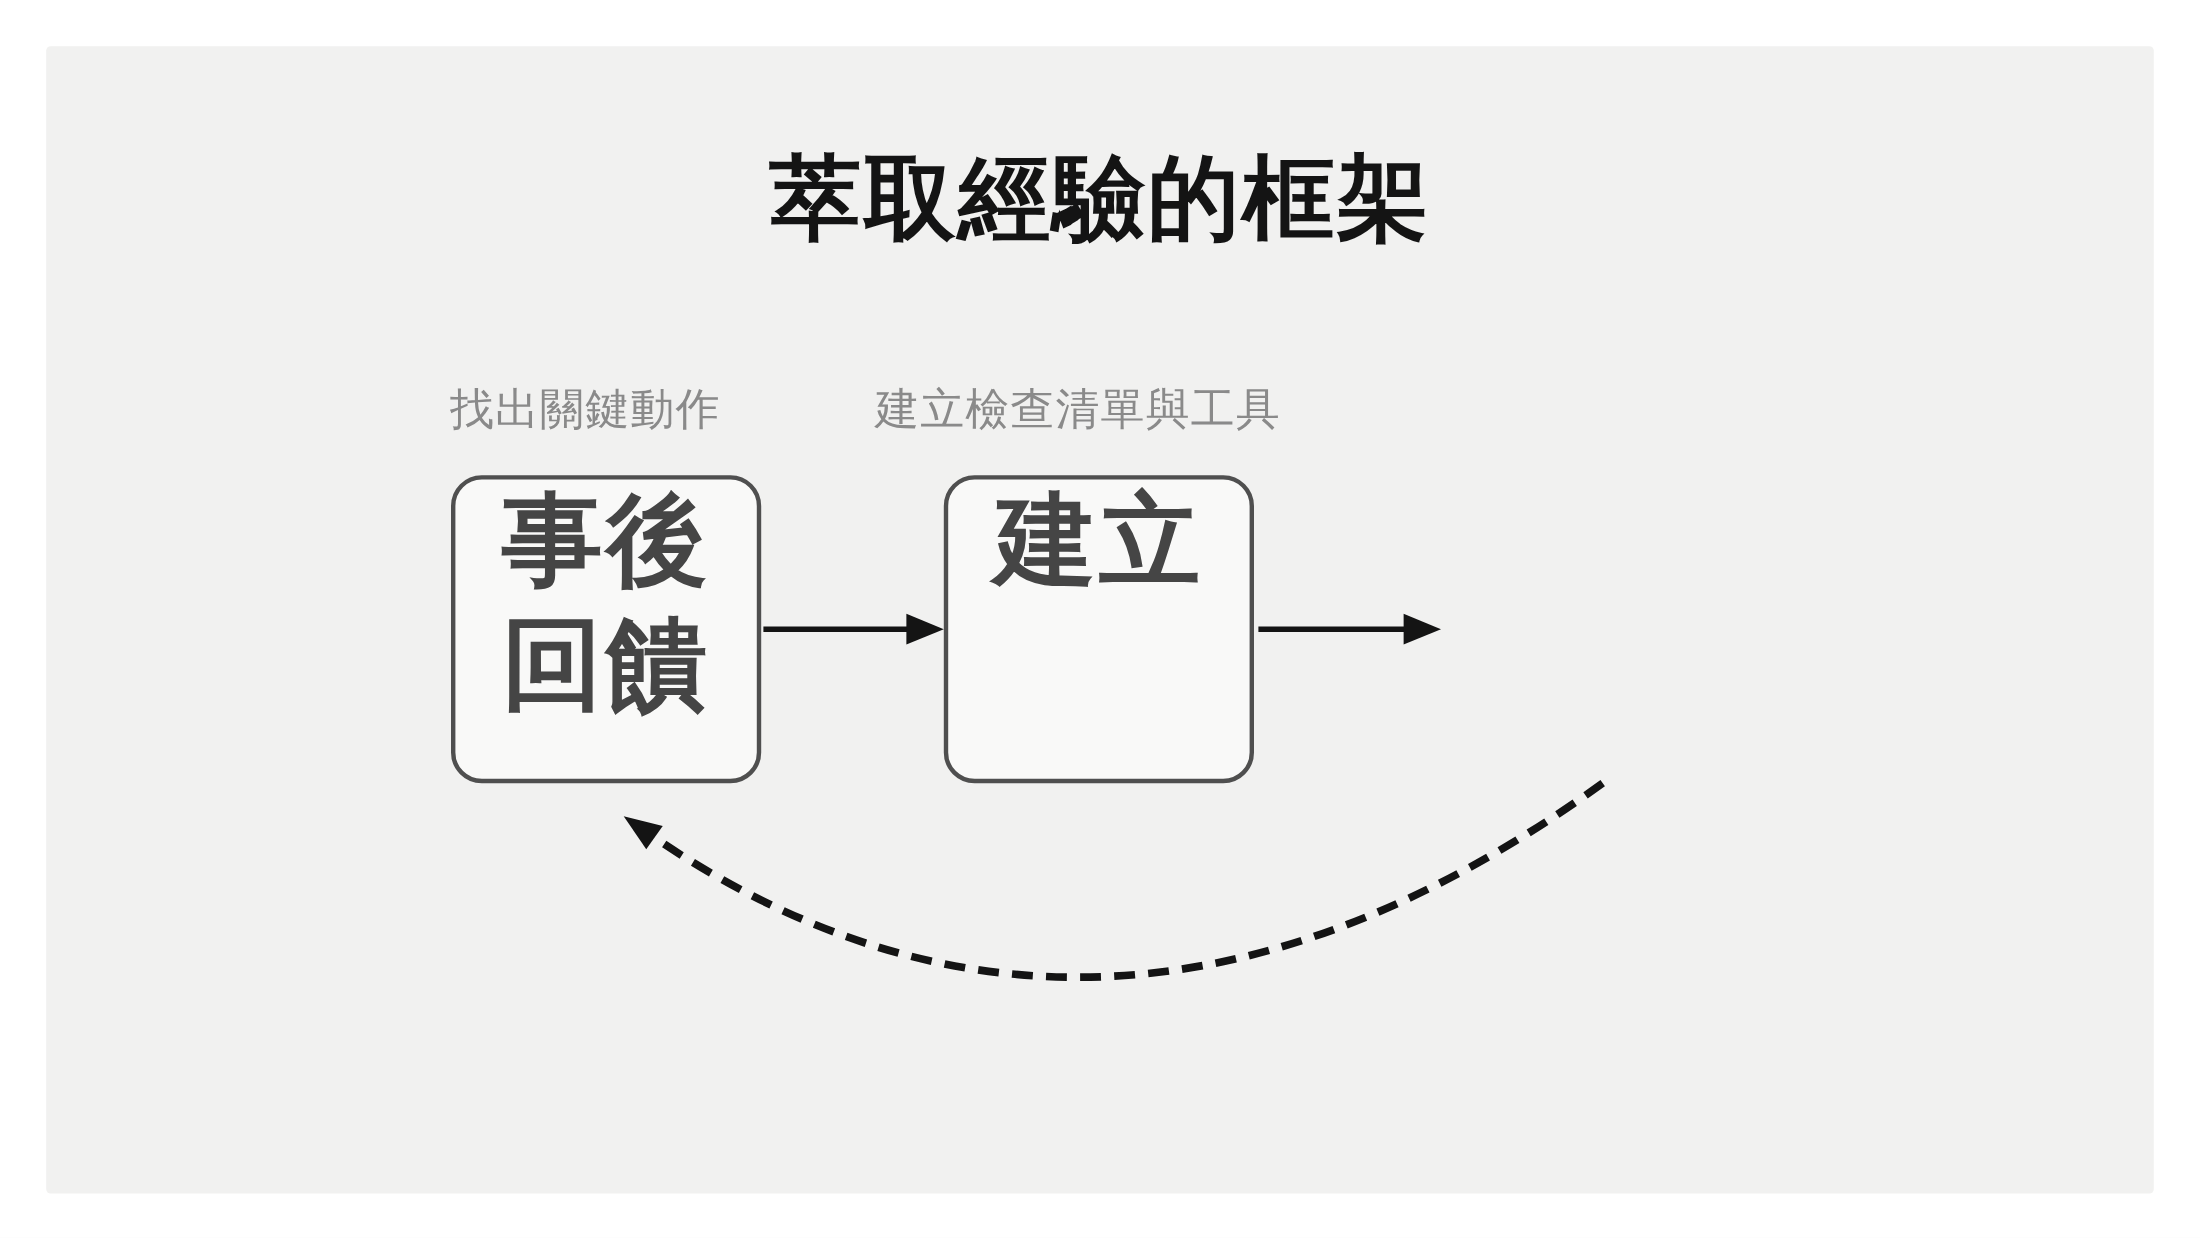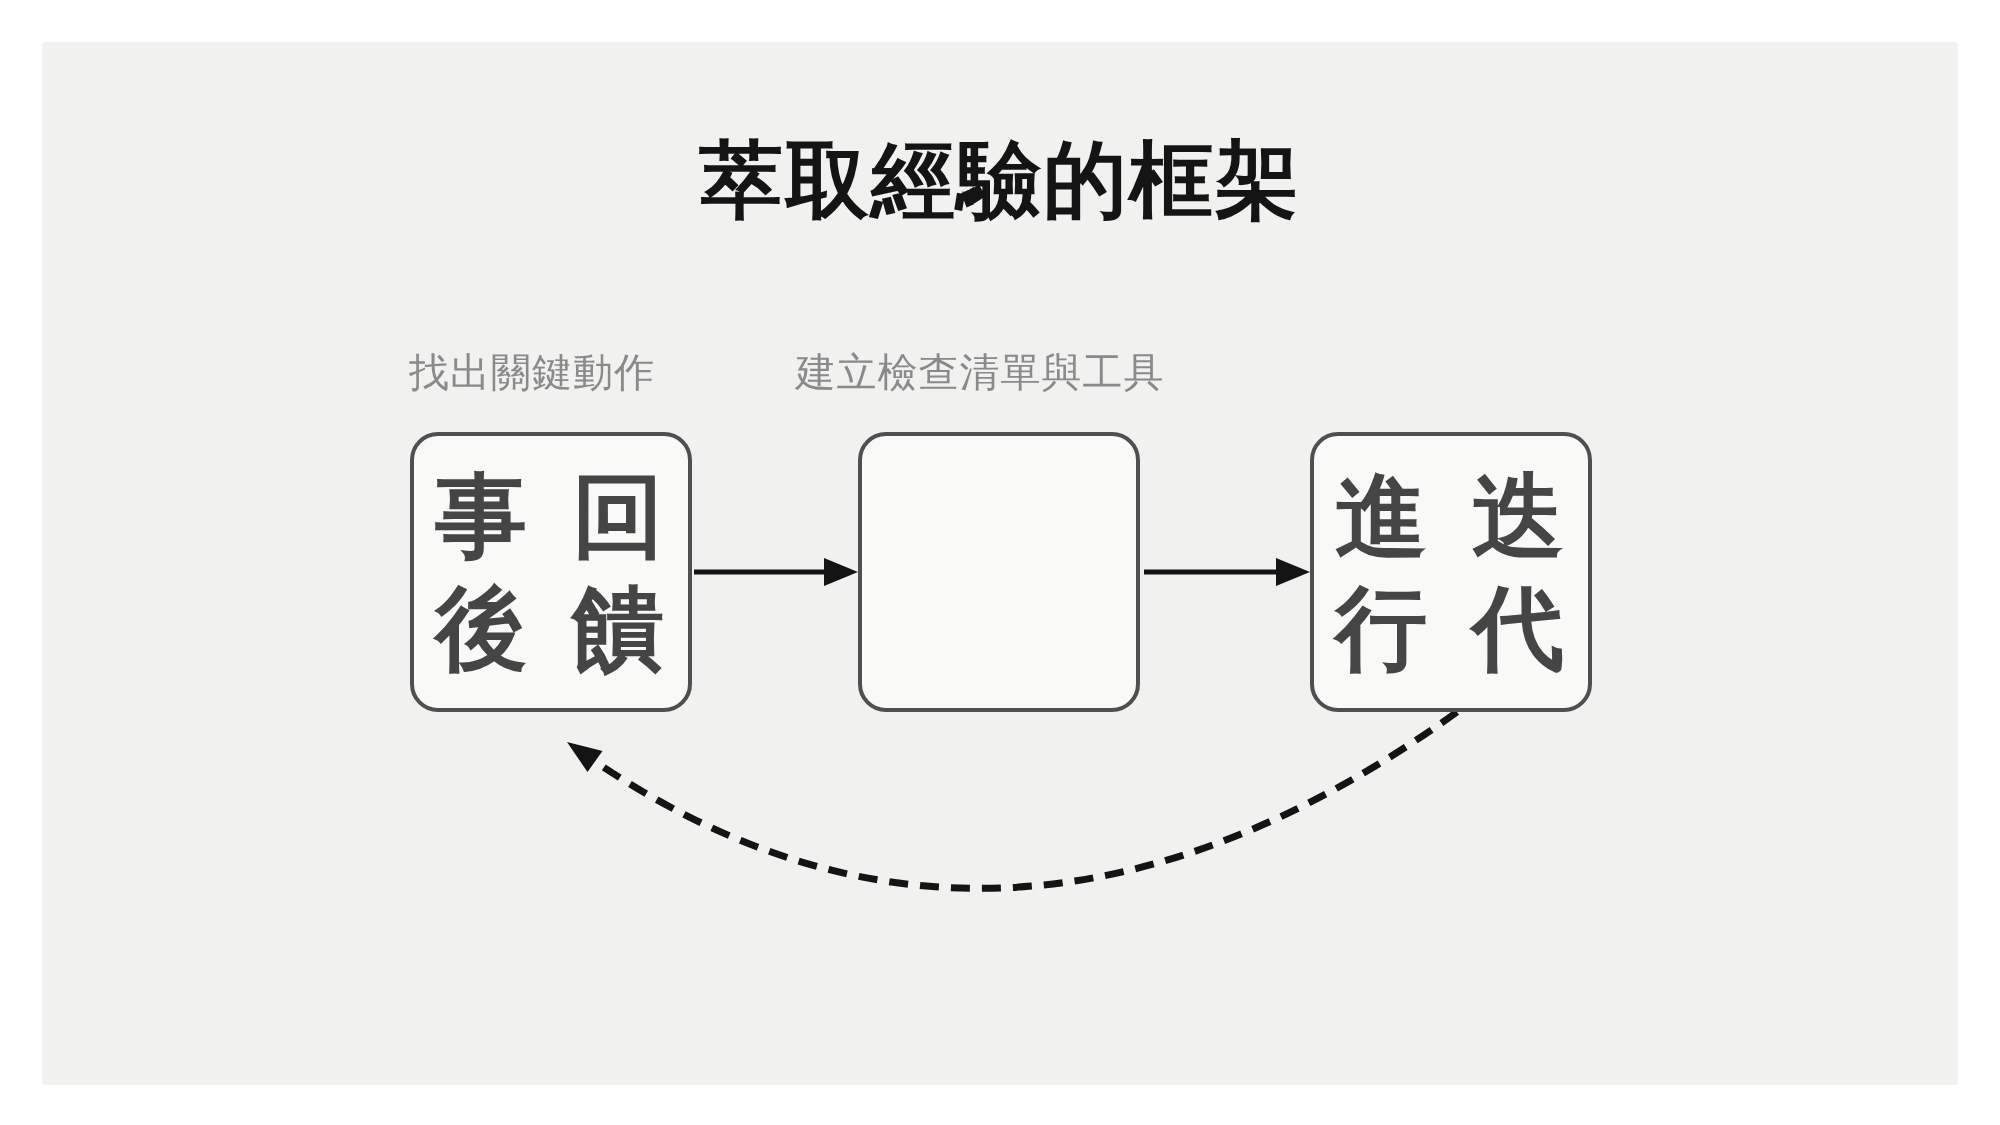--- a/index.html
+++ b/index.html
@@ -45,21 +45,21 @@
     font-size:40px; line-height:50px;
     letter-spacing:1px;
     color:var(--caption_color, #8a8a8a);
   }
   .box {
     position:absolute; top:85px; left:0;
     width:282px; height:280px;
     background:var(--box_bg, #f9f9f8);
     border:4px solid var(--box_border, #4f4f4f);
     border-radius:28px;
-    display:flex; flex-direction:row;
+    display:flex; flex-direction:column;
     align-items:center; justify-content:flex-start;
   }
   .box-line {
     font-size:92px; line-height:112px;
     font-weight:bold; letter-spacing:3px;
     text-align:center;
     color:var(--box_text, #454545);
   }
 </style>
 </head>
@@ -89,24 +89,21 @@
       <div class="caption">找出關鍵動作</div>
       <div class="box">
         <div class="box-line">事後</div>
         <div class="box-line">回饋</div>
       </div>
     </div>
 
     <div class="step step-2">
       <div class="caption">建立檢查清單與工具</div>
       <div class="box">
+        <div class="box-line">建立</div>
       </div>
     </div>
 
     <div class="step step-3">
-      <div class="box">
-        <div class="box-line">進行</div>
-        <div class="box-line">迭代</div>
-      </div>
     </div>
 
   </div>
 </div>
 
 </body></html>

